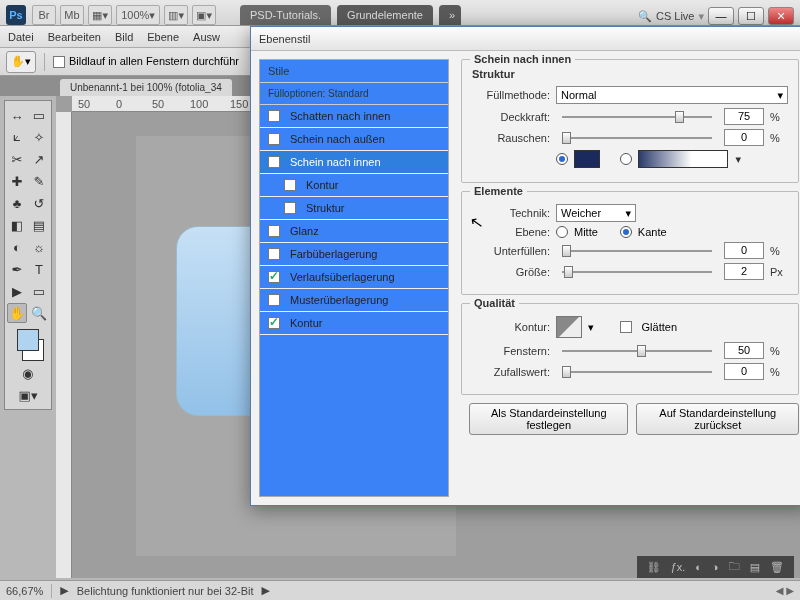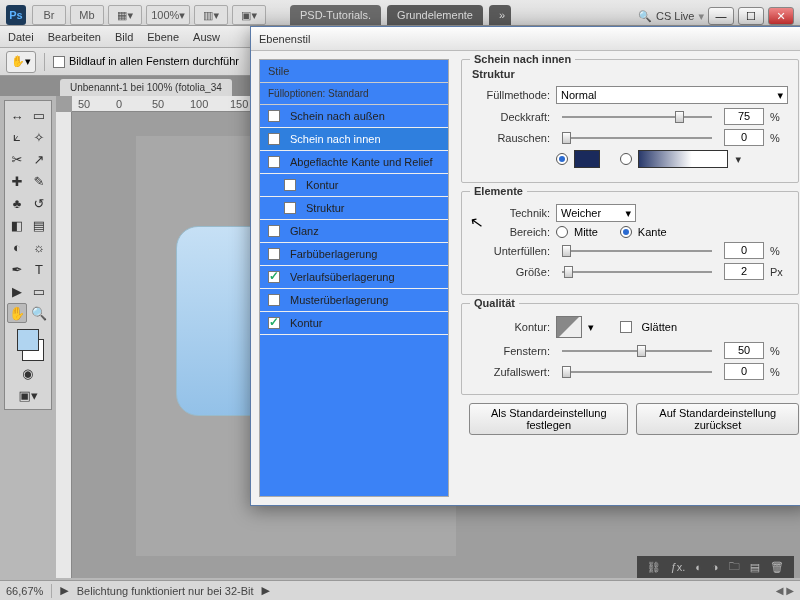--- a/index.html
+++ b/index.html
@@ -1,21 +1,21 @@
 <!DOCTYPE html>
 <html><head>
 <meta charset="utf-8">
 <style>
 * { box-sizing: border-box; margin: 0; padding: 0; font-family: Tahoma, Arial, sans-serif; font-size: 11px; }
 body { background: #b8b8b8; overflow: hidden; width: 800px; height: 600px; position: relative; }
 
 
 .app-top { background: linear-gradient(#e8e8e8,#d6d6d6); height: 26px; display: flex; align-items: flex-end; padding: 0 6px; border-bottom: 1px solid #999; }
 .ps-logo { width: 20px; height: 20px; background: #1c3a5a; color:#5cb3ff; display:flex; align-items:center; justify-content:center; font-weight:bold; border-radius:3px; font-size:11px; margin-right:6px; }
-.top-icon { width:34px; height:20px; border:1px solid #aaa; background:#e0e0e0; margin-right:4px; display:flex; align-items:center; justify-content:center; color:#555; border-radius:2px; }
+.top-icon { width:24px; height:20px; border:1px solid #aaa; background:#e0e0e0; margin-right:4px; display:flex; align-items:center; justify-content:center; color:#555; border-radius:2px; }
 .top-tabs { display:flex; margin-left:20px; gap:4px; }
 .top-tab { padding:4px 10px; background:#5a5a5a; color:#ddd; border-radius:4px 4px 0 0; margin-right:2px; font-size:11px; }
 .top-right { margin-left:auto; display:flex; align-items:center; gap:4px; }
 .win-btn { width:26px; height:18px; border:1px solid #888; background:linear-gradient(#f8f8f8,#ddd); border-radius:3px; display:flex; align-items:center; justify-content:center; }
 .win-close { background:linear-gradient(#e88,#c33); color:#fff; }
 
 .menu-bar { background:linear-gradient(#eee,#ddd); height:22px; display:flex; align-items:center; padding:0 8px; gap:14px; border-bottom:1px solid #aaa; color:#333; }
 .menu-item { cursor:default; }
 
 .options-bar { background:linear-gradient(#e6e6e6,#d8d8d8); height:28px; display:flex; align-items:center; padding:0 6px; border-bottom:1px solid #999; gap:8px; }
@@ -172,29 +172,29 @@
 <div class="dialog">
   <div class="dialog-title">
     <span>Ebenenstil</span>
   </div>
   <div class="dialog-body">
     <div class="style-list">
       <div class="style-list-header">Stile</div>
       <div class="style-list-sub">Fülloptionen: Standard</div>
       <div class="style-item">
           <span class="chk"></span>
+          <span>Schatten nach innen</span>
+        </div>
+      <div class="style-item">
+          <span class="chk"></span>
           <span>Schein nach außen</span>
         </div>
       <div class="style-item selected">
           <span class="chk checked"></span>
           <span>Schein nach innen</span>
-        </div>
-      <div class="style-item">
-          <span class="chk"></span>
-          <span>Abgeflachte Kante und Relief</span>
         </div>
       <div class="style-item sub">
           <span class="chk"></span>
           <span>Kontur</span>
         </div>
       <div class="style-item sub">
           <span class="chk"></span>
           <span>Struktur</span>
         </div>
       <div class="style-item">
@@ -262,21 +262,21 @@
       <div class="fieldset">
         <div class="legend">Elemente</div>
         <div class="row">
           <label>Technik:</label>
           <div class="select" style="width:80px">
               <span>Weicher</span>
               <span>▾</span>
             </div>
         </div>
         <div class="row">
-          <label>Bereich:</label>
+          <label>Ebene:</label>
           <span class="radio"></span>
           <span>Mitte</span>
           <span style="width:10px"></span>
           <span class="radio on"></span>
           <span>Kante</span>
         </div>
         <div class="row">
           <label>Unterfüllen:</label>
           <div class="slider">
               <div class="track"></div>

